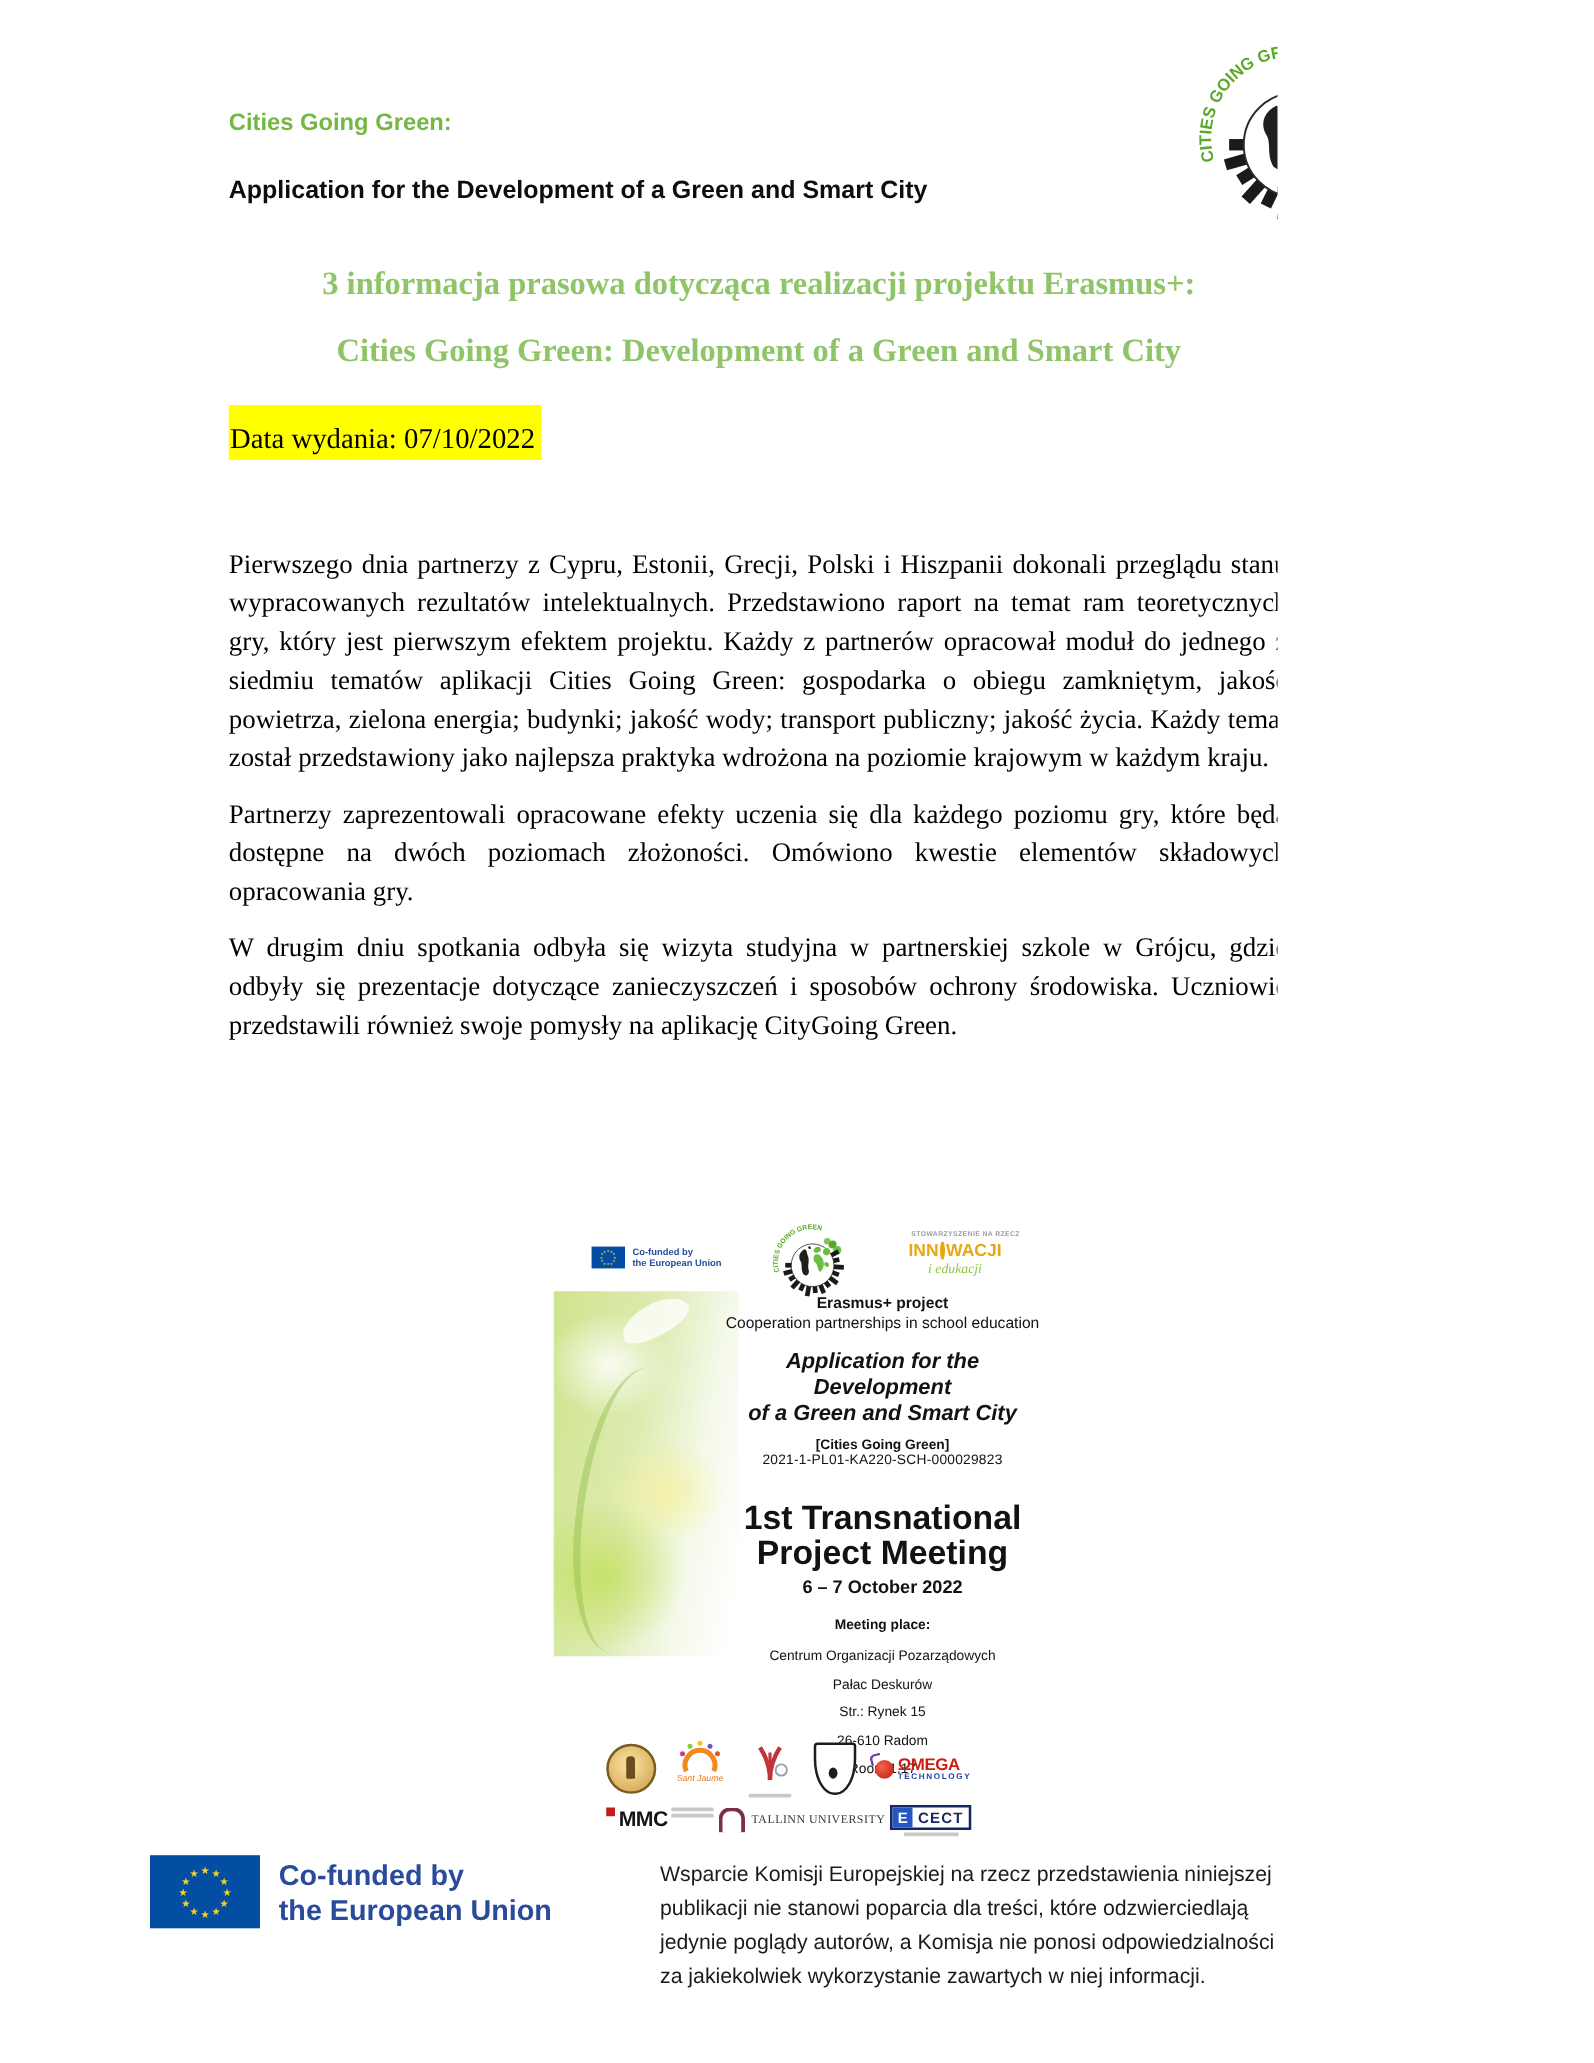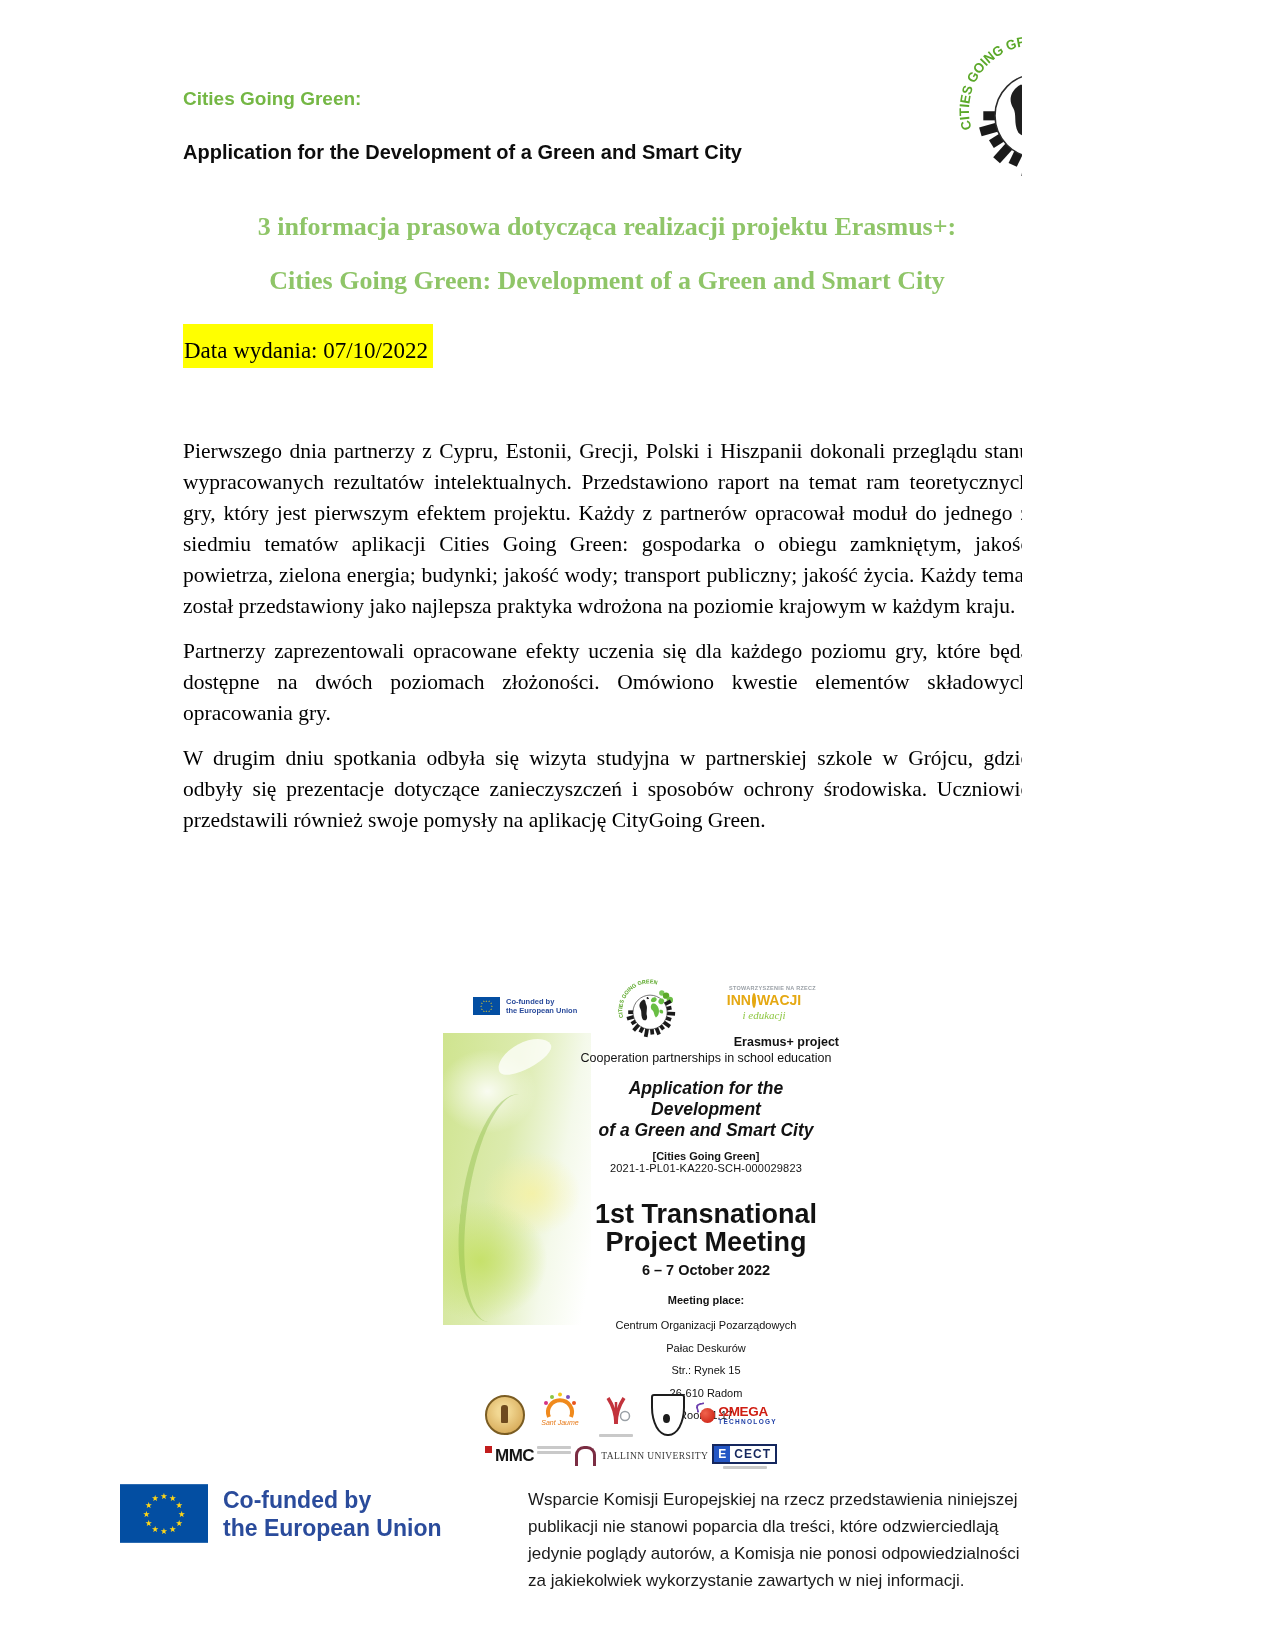--- a/index.html
+++ b/index.html
@@ -52,21 +52,21 @@
              font-family:"Liberation Sans",sans-serif;}
   .inn-top{font-size:5.5px;font-weight:bold;color:#9aa0a6;letter-spacing:.3px;white-space:nowrap;}
   .inn-mid{display:flex;align-items:center;justify-content:center;gap:1px;
            font-weight:bold;font-size:14px;color:#E5A812;margin-top:1px;}
   .bulb{display:inline-block;width:11px;height:11px;border:2px solid #E5A812;border-radius:50%;
         background:radial-gradient(circle,#fff6cf 30%,#ffffff 70%);}
   .inn-bot{font-family:"Liberation Serif",serif;font-style:italic;font-size:11px;color:#8CC63F;margin-top:1px;}
 
   .p-col{position:absolute;left:130px;top:60px;width:266px;text-align:center;
          font-family:"Liberation Sans",sans-serif;color:#121212;}
-  .pp-prog1{font-weight:bold;font-size:12.5px;margin-bottom:2px;text-align:right;}
+  .pp-prog1{font-weight:bold;font-size:12.5px;margin-bottom:2px;}
   .pp-prog2{font-size:12.5px;margin-bottom:13px;}
   .pp-title{font-style:italic;font-weight:bold;font-size:17.5px;line-height:21px;}
   .pp-sub{font-weight:bold;font-size:11px;margin-top:9px;}
   .pp-code{font-size:11px;margin-bottom:26px;letter-spacing:.2px;}
   .pp-meet{font-weight:bold;font-size:27px;line-height:28px;}
   .pp-date{font-weight:bold;font-size:14.5px;margin-top:6px;margin-bottom:16px;}
   .pp-label{font-weight:bold;font-size:11px;margin-bottom:8px;}
   .pp-place{font-size:11px;line-height:22.5px;}
 
   .p-partners{position:absolute;display:flex;align-items:center;justify-content:space-between;

